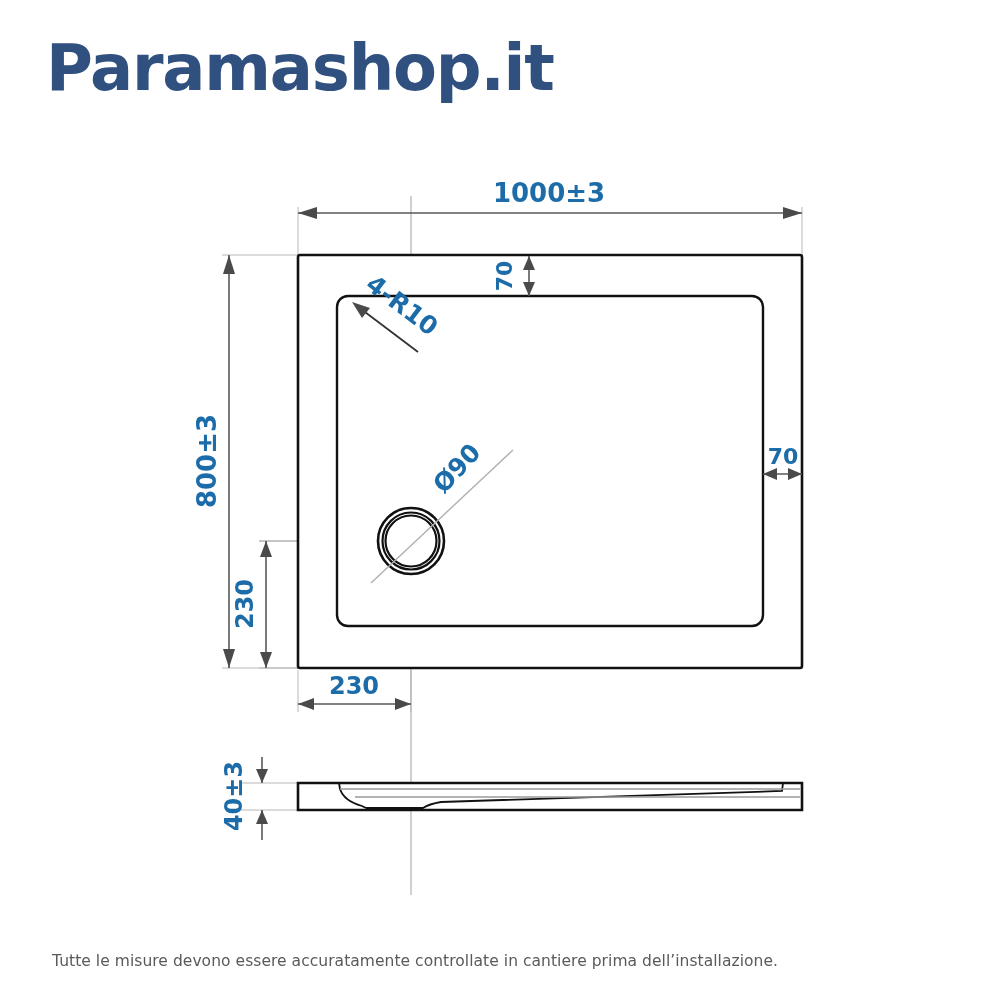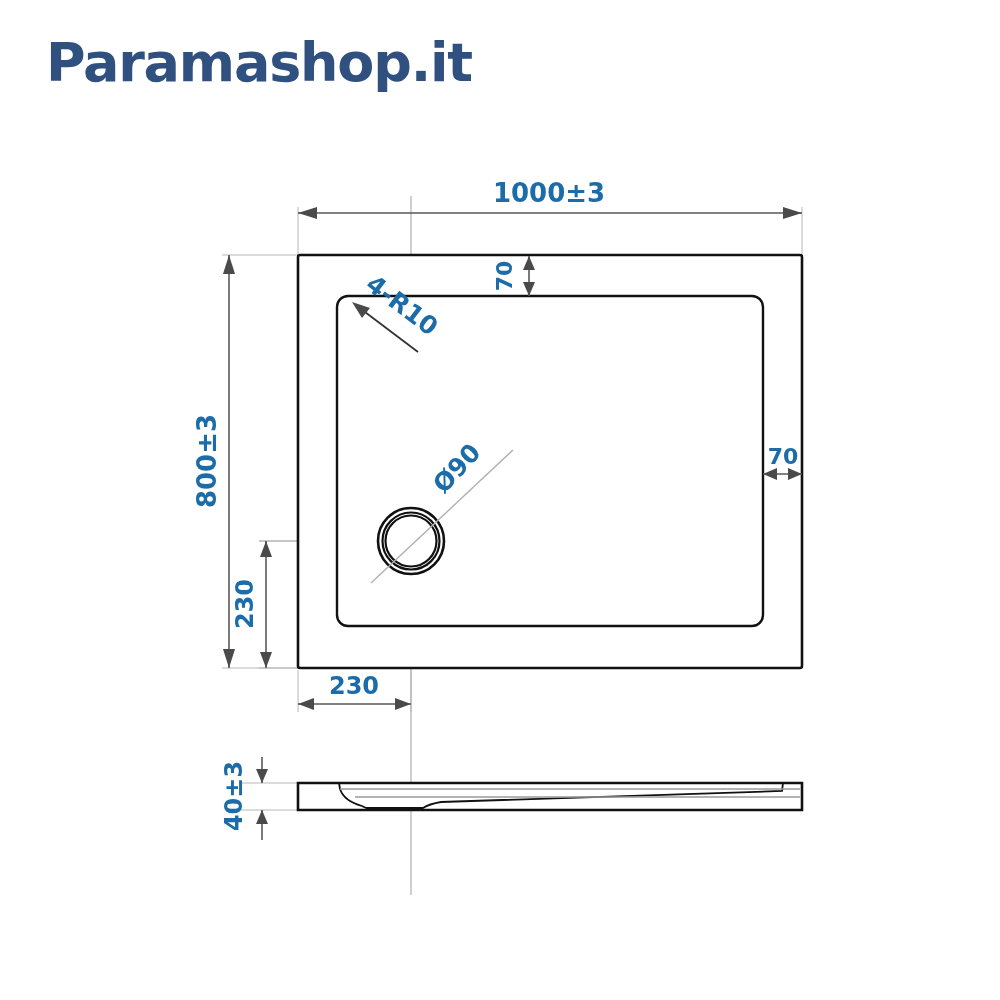--- a/index.html
+++ b/index.html
@@ -21,21 +21,21 @@
     left: 0; top: 0;
     width: 1000px;
     height: 1000px;
     background: #ffffff;
   }
   #brand-logo {
     position: absolute;
     left: 46px;
     top: 36px;
     font-family: "DejaVu Sans", sans-serif;
-    font-size: 54px;
+    font-size: 64px;
     font-weight: bold;
     letter-spacing: -1.2px;
     color: #30507f;
     white-space: nowrap;
     line-height: 1;
   }
   #drawing-svg {
     position: absolute;
     left: 0;
     top: 0;
@@ -177,14 +177,15 @@
       <g>
         <line x1="262" y1="757" x2="262" y2="783" stroke="#595959" stroke-width="1.6"></line>
         <line x1="262" y1="810" x2="262" y2="840" stroke="#595959" stroke-width="1.6"></line>
         <polygon points="262,783 256,769 268,769" fill="#4a4a4a"></polygon>
         <polygon points="262,810 256,824 268,824" fill="#4a4a4a"></polygon>
         <text class="dim-text" x="242" y="796" font-size="24" text-anchor="middle" transform="rotate(-90 242 796)">40±3</text>
       </g>
     </g>
   </svg>
 
+  <div id="footer-note">Tutte le misure devono essere accuratamente controllate in cantiere prima dell’installazione.</div>
 
 </div>
 
 </body></html>

